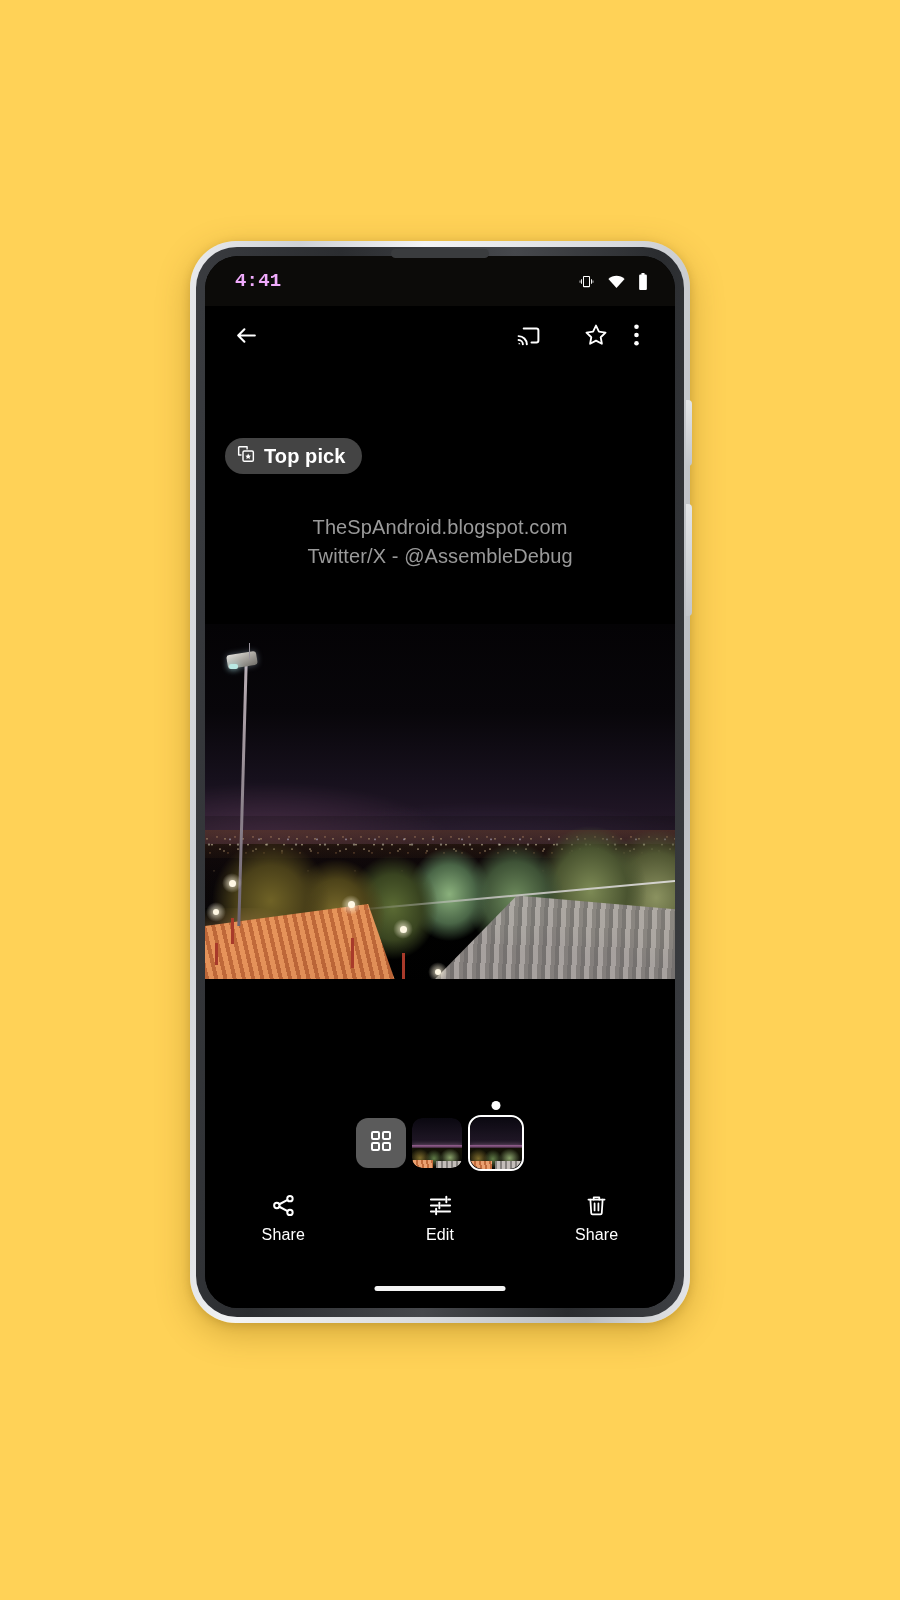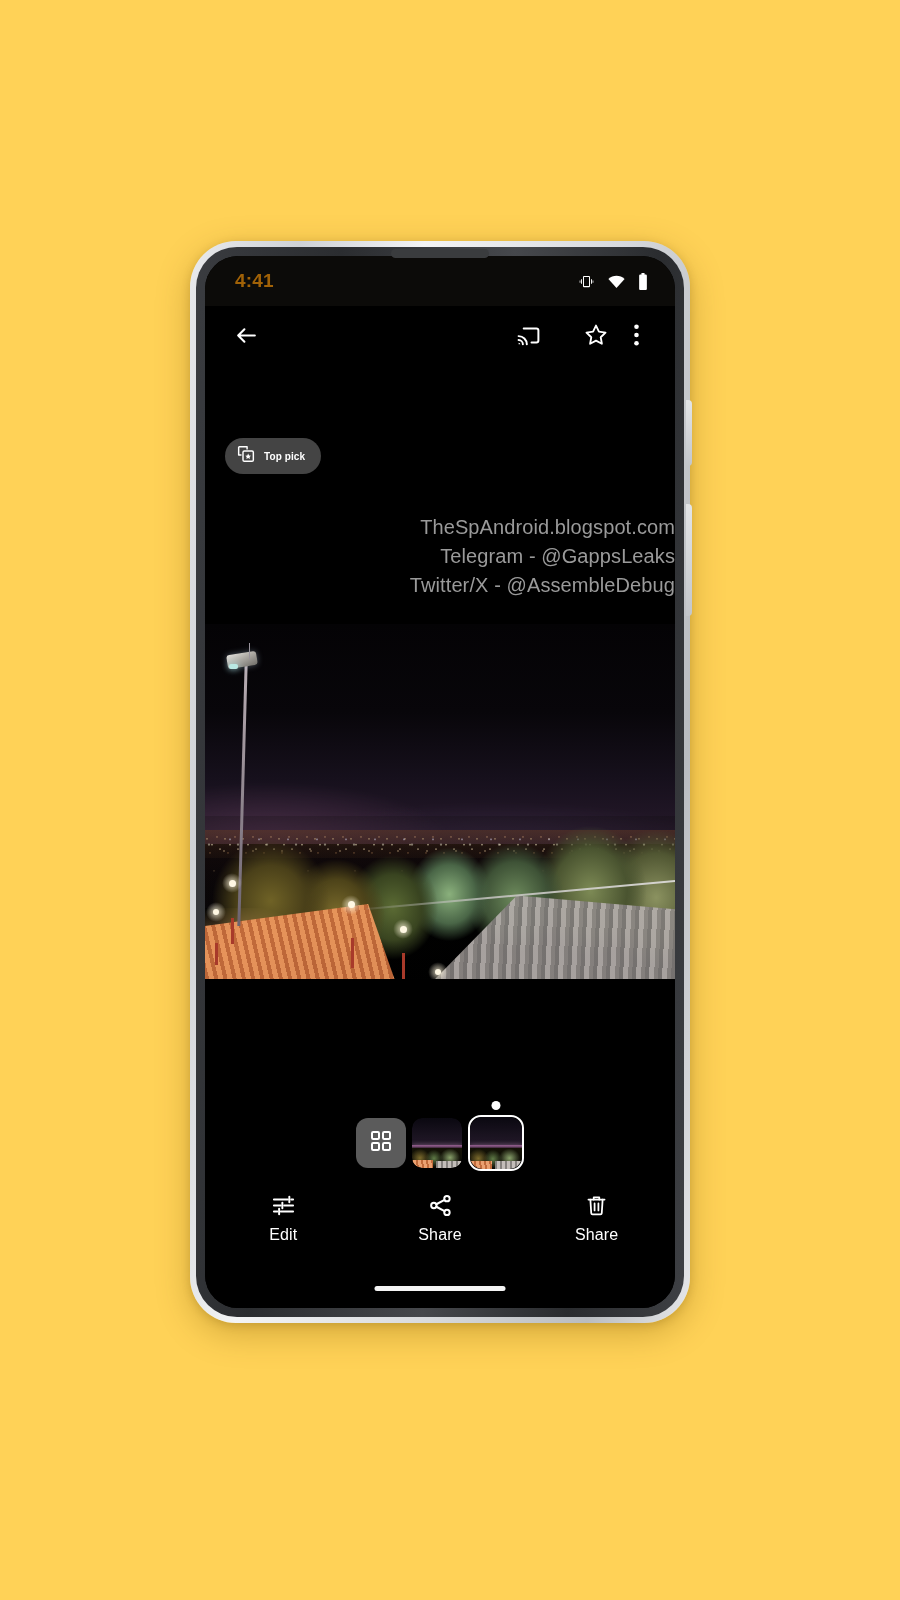--- a/index.html
+++ b/index.html
@@ -70,24 +70,25 @@
     position: relative;
     height: 50px;
     background: #0c0b09;
     display: flex;
     align-items: center;
     justify-content: space-between;
     padding: 0 26px 0 30px;
     z-index: 20;
   }
   #status-time {
-    color: #a16207;
+    color: #f0abfc;
     font-size: 19px;
     font-weight: bold;
     letter-spacing: 0.2px;
+    font-family: Liberation Mono, monospace;
   }
   #status-icons {
     display: flex;
     align-items: center;
     gap: 11px;
   }
   #status-icons svg { display: block; }
 
   
   #app-bar {
@@ -121,21 +122,21 @@
     display: flex;
     align-items: center;
     gap: 8px;
     padding: 0 16px 0 11px;
     background: rgba(72,72,72,0.94);
     border-radius: 18px;
     z-index: 14;
   }
   #top-pick-label {
     color: #fff;
-    font-size: 10px;
+    font-size: 20px;
     font-weight: bold;
     letter-spacing: 0.1px;
     white-space: nowrap;
   }
 
   
   #photo-viewer {
     position: absolute;
     left: 0;
     top: 50px;
@@ -152,21 +153,20 @@
     top: 207px;
     text-align: center;
     z-index: 8;
     pointer-events: none;
   }
   #watermark div {
     color: #9a9a9a;
     font-size: 20px;
     line-height: 29px;
     letter-spacing: 0.1px;
-    text-align: right;
   }
 
   
   #photo-image {
     position: absolute;
     left: 0;
     right: 0;
     top: 318px;
     height: 355px;
     overflow: hidden;
@@ -463,21 +463,20 @@
               <path d="M5 0h4v2h1.6A1.4 1.4 0 0 1 12 3.4v17.2A1.4 1.4 0 0 1 10.6 22H3.4A1.4 1.4 0 0 1 2 20.6V3.4A1.4 1.4 0 0 1 3.4 2H5V0z"></path>
             </svg>
           </span>
         </div>
       </div>
 
       <div id="photo-viewer">
 
         <div id="watermark">
           <div>TheSpAndroid.blogspot.com</div>
-          <div>Telegram - @GappsLeaks</div>
           <div>Twitter/X - @AssembleDebug</div>
         </div>
 
         <div id="photo-image">
           <div id="photo-canvas">
             <div class="sky"></div>
             <div class="cityband"></div>
             <div class="citylights"></div>
             <div class="citylights2"></div>
             <div class="valley"></div>
@@ -591,44 +590,44 @@
                   <div class="t-roof"></div>
               </div>
             </div>
           </div>
         </div>
 
         <div id="bottom-actions">
 
           <div class="action-item">
             <span class="action-icon">
+              <svg width="25" height="25" viewBox="0 0 24 24" fill="none" stroke="#fff" stroke-width="1.9" stroke-linecap="round" stroke-linejoin="round">
+                <circle cx="18.2" cy="5.4" r="2.6"></circle>
+                  <circle cx="5.6" cy="12" r="2.6"></circle>
+                  <circle cx="18.2" cy="18.6" r="2.6"></circle>
+                <path d="M8 10.8l7.9-4.1M8 13.2l7.9 4.1"></path>
+              </svg>
+            </span>
+            <span class="action-label">Share</span>
+          </div>
+
+          <div class="action-item">
+            <span class="action-icon">
               <svg width="25" height="25" viewBox="0 0 24 24" fill="none" stroke="#fff" stroke-width="1.9" stroke-linecap="round">
                 <path d="M2.8 6.2h13.4M19.4 6.2h1.8"></path>
                 <path d="M17.6 3.6v5.2"></path>
                 <path d="M2.8 12h6.6M12.6 12h8.6"></path>
                 <path d="M10.9 9.4v5.2"></path>
                 <path d="M2.8 17.8h3.4M9.4 17.8h11.8"></path>
                 <path d="M7.8 15.2v5.2"></path>
               </svg>
             </span>
             <span class="action-label">Edit</span>
           </div>
 
-          <div class="action-item">
-            <span class="action-icon">
-              <svg width="25" height="25" viewBox="0 0 24 24" fill="none" stroke="#fff" stroke-width="1.9" stroke-linecap="round" stroke-linejoin="round">
-                <circle cx="18.2" cy="5.4" r="2.6"></circle>
-                  <circle cx="5.6" cy="12" r="2.6"></circle>
-                  <circle cx="18.2" cy="18.6" r="2.6"></circle>
-                <path d="M8 10.8l7.9-4.1M8 13.2l7.9 4.1"></path>
-              </svg>
-            </span>
-            <span class="action-label">Share</span>
-          </div>
-
 
           <div class="action-item">
             <span class="action-icon">
               <svg width="23" height="23" viewBox="0 0 24 24" fill="none" stroke="#fff" stroke-width="1.85" stroke-linecap="round" stroke-linejoin="round">
                 <path d="M3.6 5.8h16.8"></path>
                 <path d="M9.1 5.8V3.6h5.8v2.2"></path>
                 <path d="M5.6 5.8l.9 14.1a1.4 1.4 0 0 0 1.4 1.3h8.2a1.4 1.4 0 0 0 1.4-1.3l.9-14.1"></path>
                 <path d="M10 9.8v7.4M14 9.8v7.4"></path>
               </svg>
             </span>

